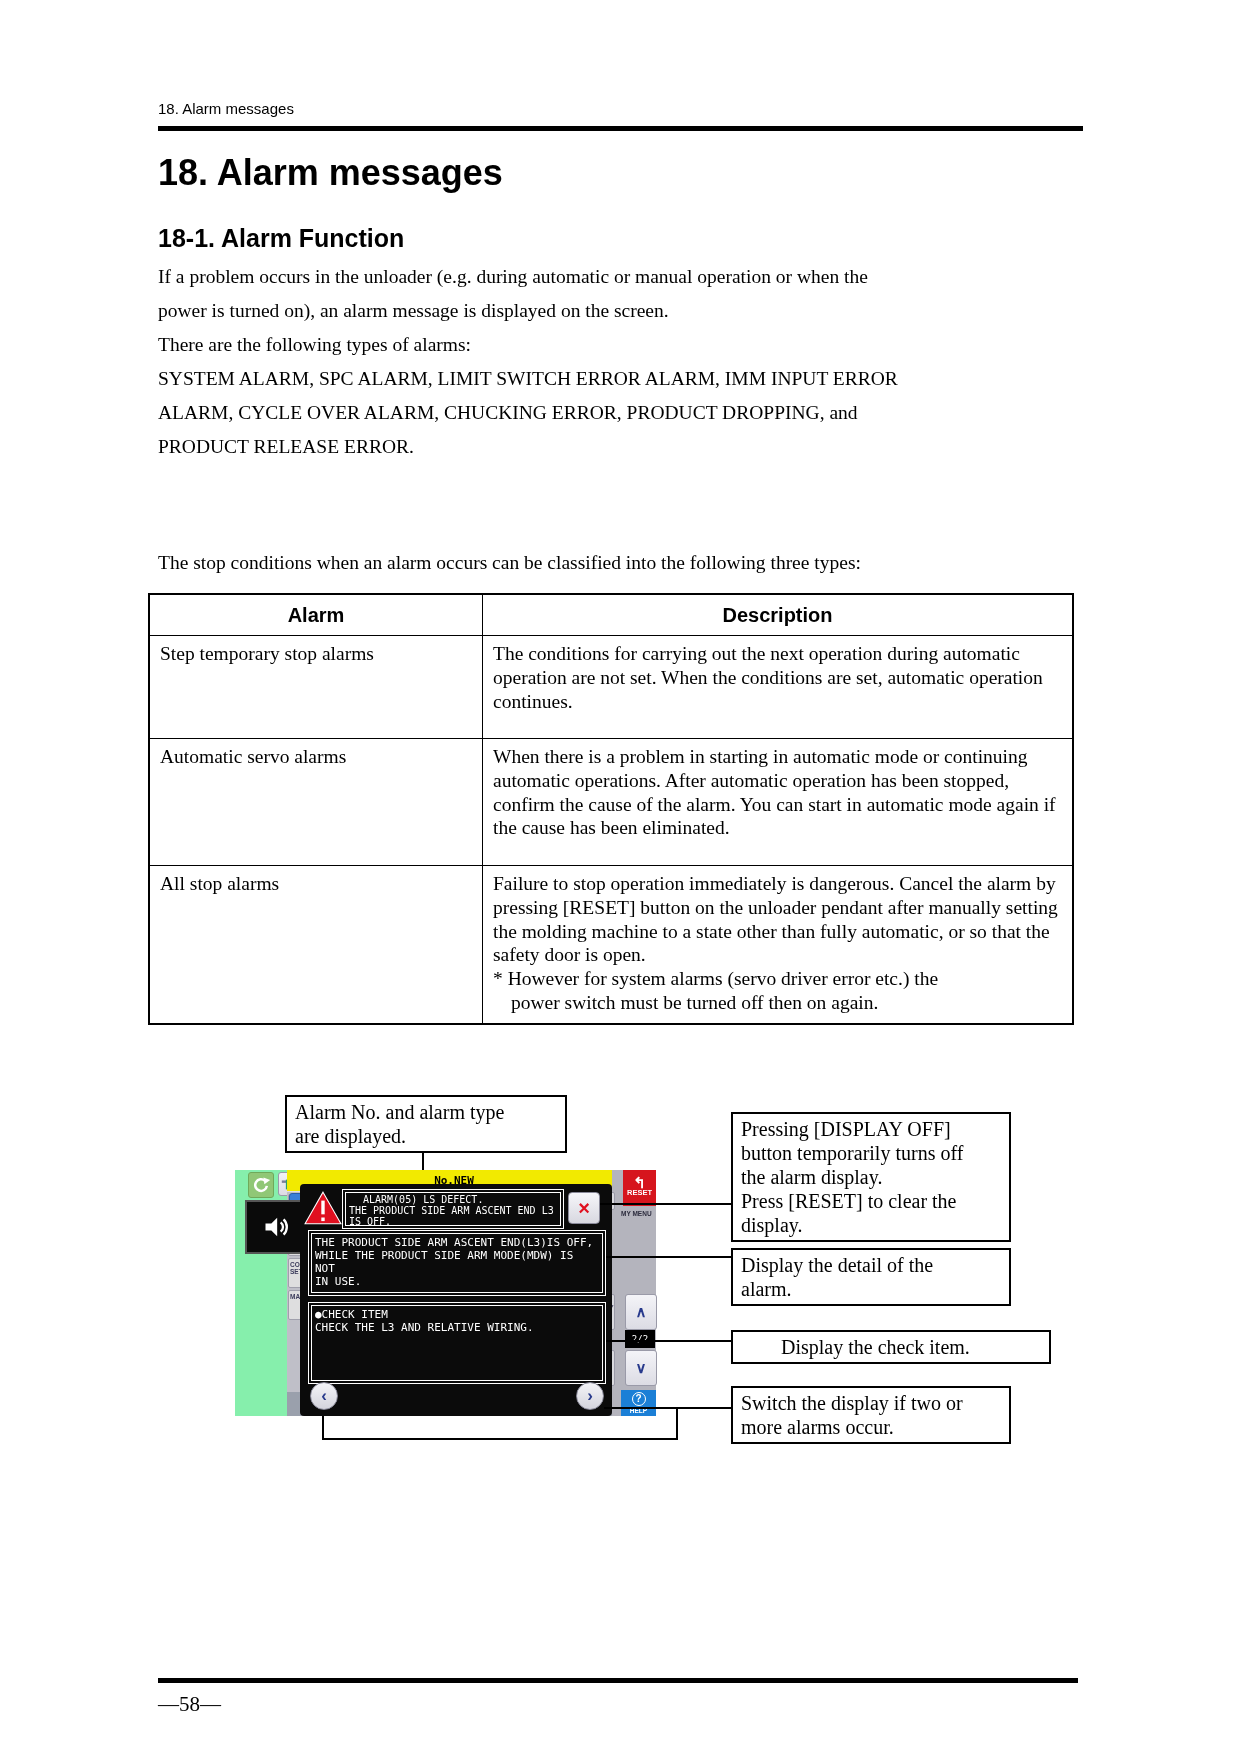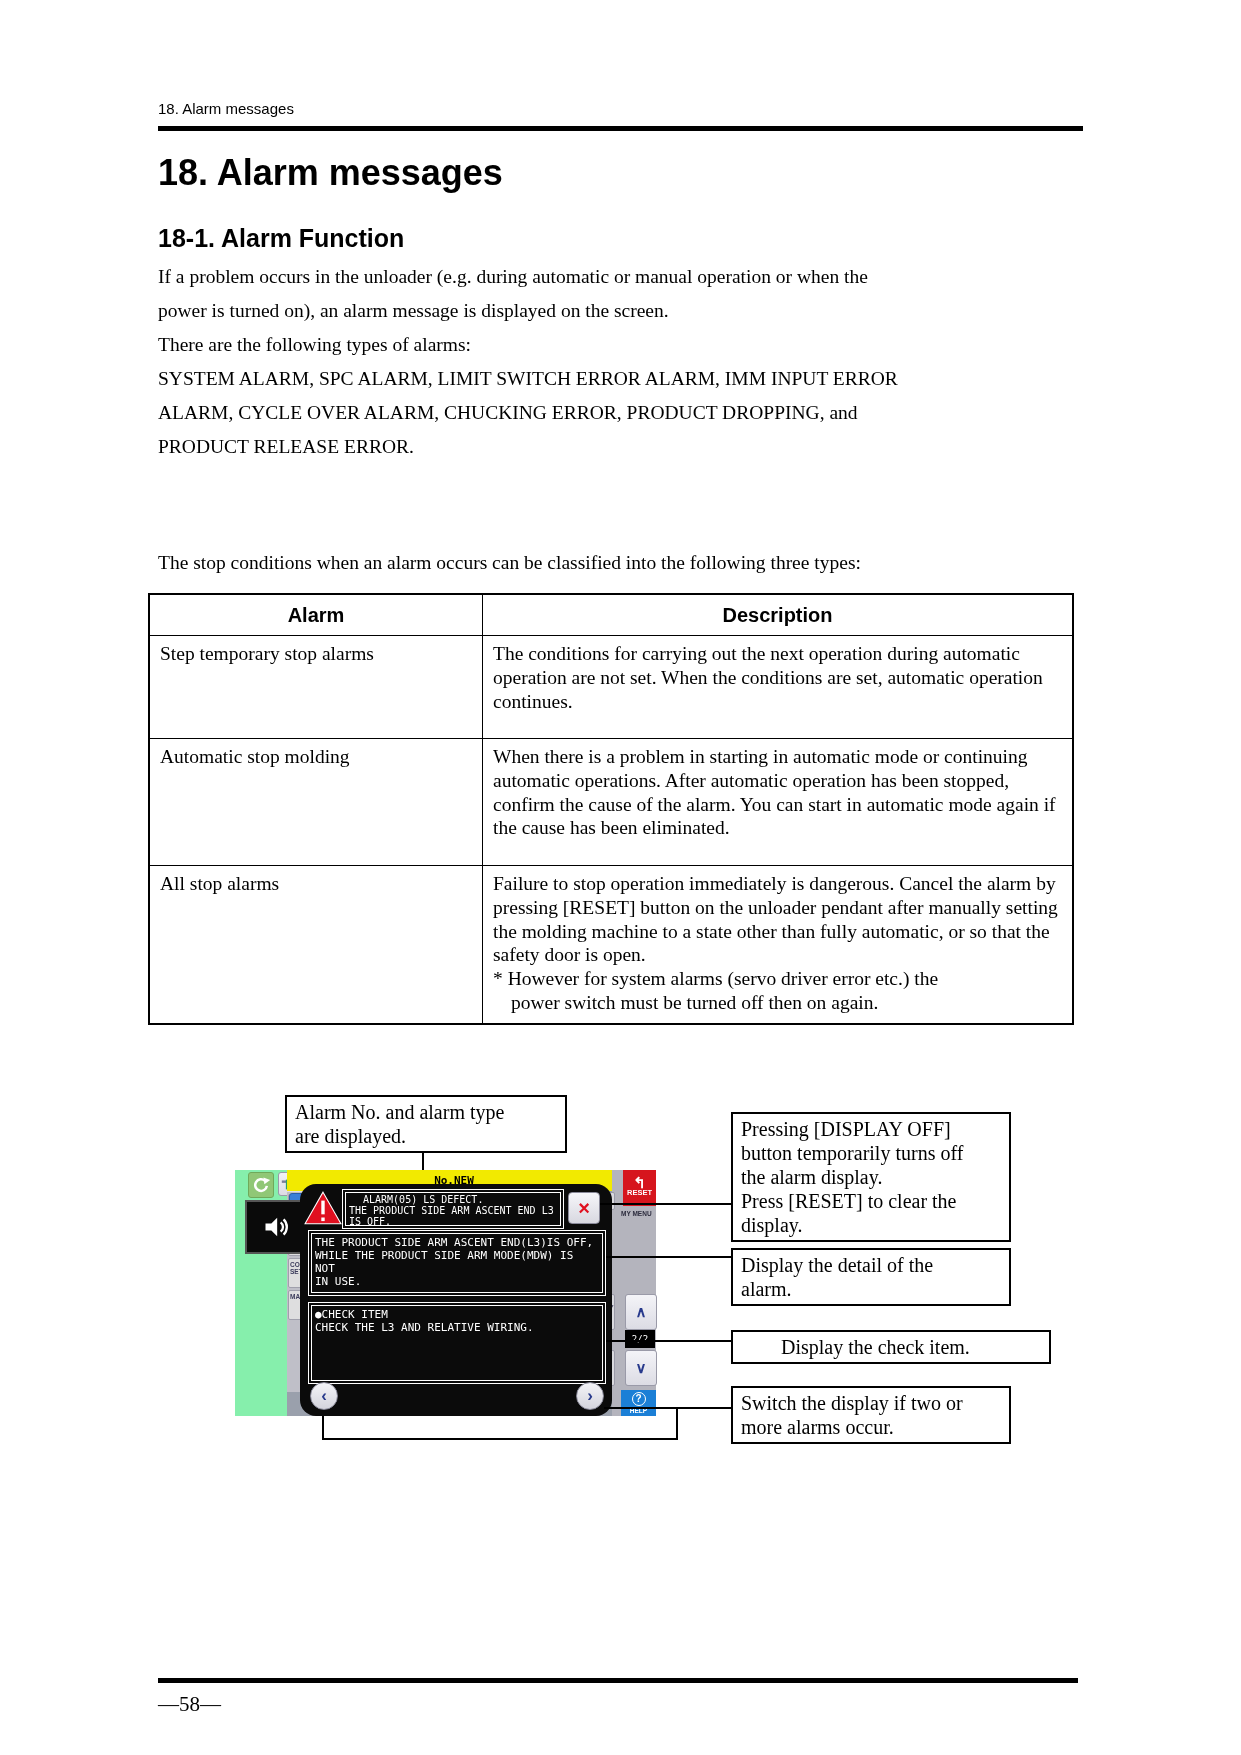--- a/index.html
+++ b/index.html
@@ -79,21 +79,21 @@
   .nav-up{top:124px;} .nav-down{top:180px;}
   .pager{position:absolute;left:390px;top:160px;width:30px;height:18px;background:#000;color:#fff;
          font-size:9px;display:flex;align-items:center;justify-content:center;font-family:"DejaVu Sans Mono",monospace;}
   .helpbtn{position:absolute;left:386px;top:220px;width:35px;height:26px;background:#1b7fd6;color:#fff;
            display:flex;flex-direction:column;align-items:center;justify-content:center;line-height:9px;}
   .help-q{font-size:10px;font-weight:bold;border:1px solid #fff;border-radius:50%;width:12px;height:12px;
           display:flex;align-items:center;justify-content:center;}
   .help-lb{font-size:6.5px;font-weight:bold;}
 
   .dialog{position:absolute;left:65px;top:14px;width:312px;height:232px;background:#0b0b0b;
-          border-radius:16px;z-index:5;}
+          border-radius:4px;z-index:5;}
   .mono{font-family:"DejaVu Sans Mono",monospace;color:#fff;}
   .warn{position:absolute;left:4px;top:6px;}
   .tbox{position:absolute;left:42px;top:5px;width:222px;height:40px;border:1px solid #fff;
         outline:1px solid #fff;outline-offset:-4px;padding:4px 6px;box-sizing:border-box;
         font-size:10px;line-height:11px;}
   .tbox .t1{text-indent:14px;}
   .xbtn{position:absolute;left:268px;top:8px;width:30px;height:30px;background:linear-gradient(#f6f6fa,#d8d8e0);
         border:1px solid #8a8a9a;border-radius:4px;color:#e01020;font-weight:bold;font-size:20px;
         display:flex;align-items:center;justify-content:center;font-family:"Liberation Sans",sans-serif;}
   .dbox{position:absolute;left:8px;top:46px;width:298px;height:66px;border:1px solid #fff;
@@ -139,21 +139,21 @@
         <th class="col-alarm">Alarm</th>
         <th>Description</th>
       </tr>
     </thead>
     <tbody>
       <tr class="r1">
         <td>Step temporary stop alarms</td>
         <td>The conditions for carrying out the next operation during automatic operation are not set. When the conditions are set, automatic operation continues.</td>
       </tr>
       <tr class="r2">
-        <td>Automatic stop molding</td>
+        <td>Automatic servo alarms</td>
         <td>When there is a problem in starting in automatic mode or continuing automatic operations. After automatic operation has been stopped, confirm the cause of the alarm. You can start in automatic mode again if the cause has been eliminated.</td>
       </tr>
       <tr class="r3">
         <td>All stop alarms</td>
         <td>
           <div>Failure to stop operation immediately is dangerous. Cancel the alarm by pressing [RESET] button on the unloader pendant after manually setting the molding machine to a state other than fully automatic, or so that the safety door is open.</div>
           <div class="note-l1">*  However for system alarms (servo driver error etc.) the</div>
           <div class="note-l2">power switch must be turned off then on again.</div>
         </td>
       </tr>

